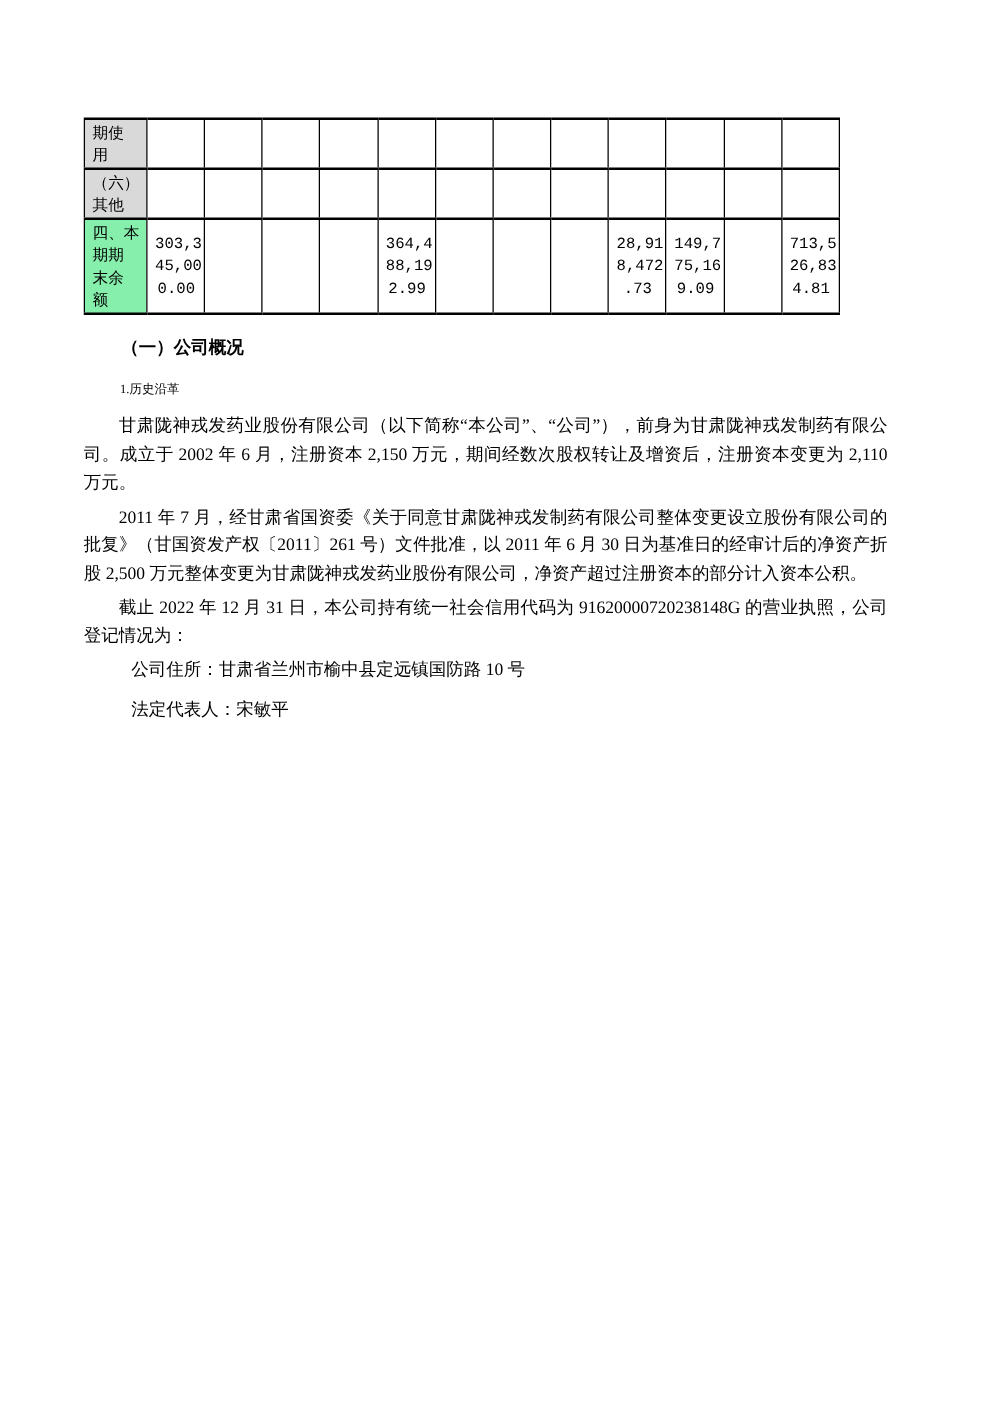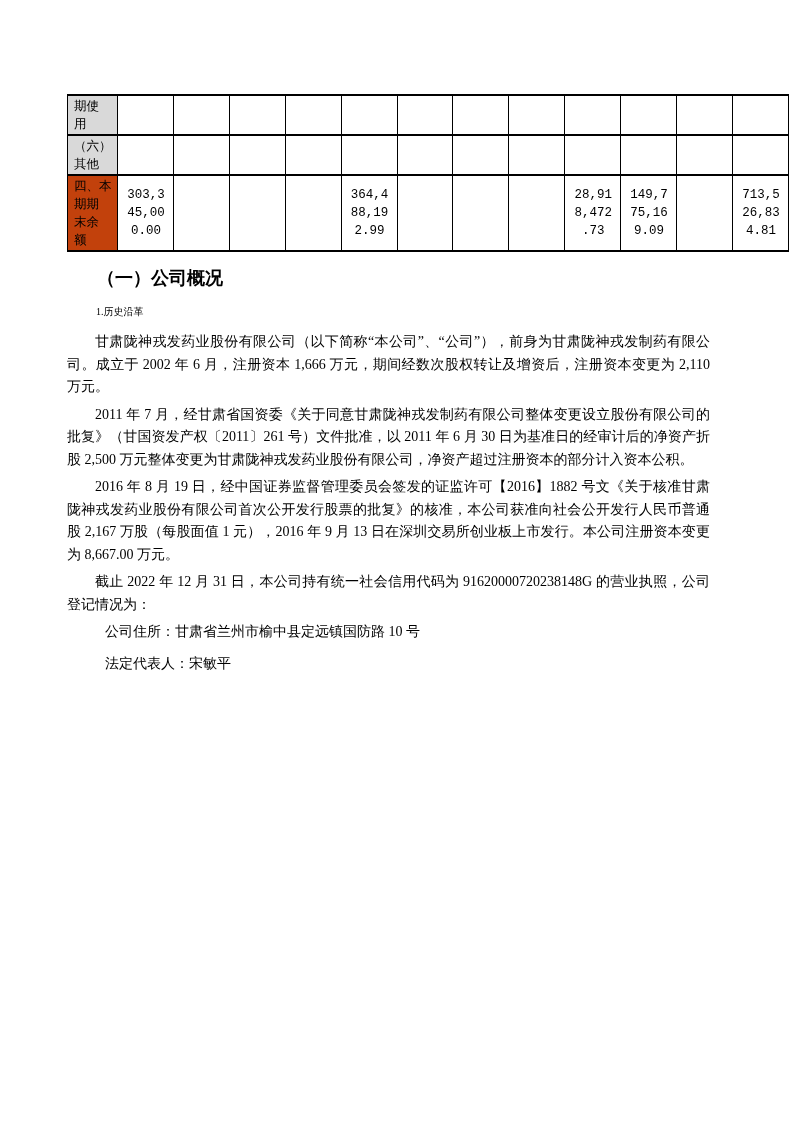--- a/index.html
+++ b/index.html
@@ -15,21 +15,21 @@
   .content {
     position:absolute;
     left:67px;
     top:0;
     width:643px;
   }
   
   table.summary {
     border-collapse:collapse;
     table-layout:fixed;
-    width:722px;
+    width:605px;
     margin-top:94px;
   }
   table.summary td {
     border:1px solid #000;
     border-top-width:2px;
     border-bottom-width:2px;
     font-size:12.5px;
     line-height:18px;
     vertical-align:middle;
     white-space:pre-line;
@@ -50,21 +50,21 @@
   }
   
   .h1 {
     margin:18px 0 0 4px;
     font-size:16.5px;
     line-height:20px;
     font-weight:bold;
   }
   .h2 {
     margin:17px 0 0 30px;
-    font-size:18px;
+    font-size:14px;
     line-height:19px;
     font-weight:bold;
   }
   .h3 {
     margin:15px 0 0 29px;
     font-size:10px;
     line-height:18px;
     font-weight:normal;
   }
   
@@ -133,21 +133,21 @@
             <td class="num-cell"></td>
             <td class="num-cell"></td>
             <td class="num-cell"></td>
             <td class="num-cell"></td>
             <td class="num-cell"></td>
             <td class="num-cell"></td>
             <td class="num-cell"></td>
             <td class="num-cell"></td>
           </tr>
           <tr class="r3">
-            <td class="label-cell" style="background: #c2410c;">四、本
+            <td class="label-cell" style="background: #86efac;">四、本
 期期
 末余
 额</td>
             <td class="num-cell">303,3
 45,00
 0.00</td>
             <td class="num-cell"></td>
             <td class="num-cell"></td>
             <td class="num-cell"></td>
             <td class="num-cell">364,4
@@ -167,23 +167,22 @@
 26,83
 4.81</td>
           </tr>
         </tbody>
     </table>
 
     <div class="h2">（一）公司概况</div>
     <div class="h3">1.历史沿革</div>
 
     <div class="body-text">
-      <p class="first">甘肃陇神戎发药业股份有限公司（以下简称“本公司”、“公司”），前身为甘肃陇神戎发制药有限公司。成立于 2002 年 6 月，注册资本 1,666 万元，期间经数次股权转让及增资后，注册资本变更为 2,110 万元。</p>
+      <p class="first">甘肃陇神戎发药业股份有限公司（以下简称“本公司”、“公司”），前身为甘肃陇神戎发制药有限公司。成立于 2002 年 6 月，注册资本 2,150 万元，期间经数次股权转让及增资后，注册资本变更为 2,110 万元。</p>
       <p>2011 年 7 月，经甘肃省国资委《关于同意甘肃陇神戎发制药有限公司整体变更设立股份有限公司的批复》（甘国资发产权〔2011〕261 号）文件批准，以 2011 年 6 月 30 日为基准日的经审计后的净资产折股 2,500 万元整体变更为甘肃陇神戎发药业股份有限公司，净资产超过注册资本的部分计入资本公积。</p>
-      <p>2016 年 8 月 19 日，经中国证券监督管理委员会签发的证监许可【2016】1882 号文《关于核准甘肃陇神戎发药业股份有限公司首次公开发行股票的批复》的核准，本公司获准向社会公开发行人民币普通股 2,167 万股（每股面值 1  元），2016 年 9 月 13 日在深圳交易所创业板上市发行。本公司注册资本变更为 8,667.00 万元。</p>
       <p>截止 2022 年 12 月 31 日，本公司持有统一社会信用代码为 91620000720238148G 的营业执照，公司登记情况为：</p>
 
       <p class="info">公司住所：甘肃省兰州市榆中县定远镇国防路 10 号</p>
       <p class="info">法定代表人：宋敏平</p>
     </div>
 
   </div>
 </div>
 
 </body></html>

